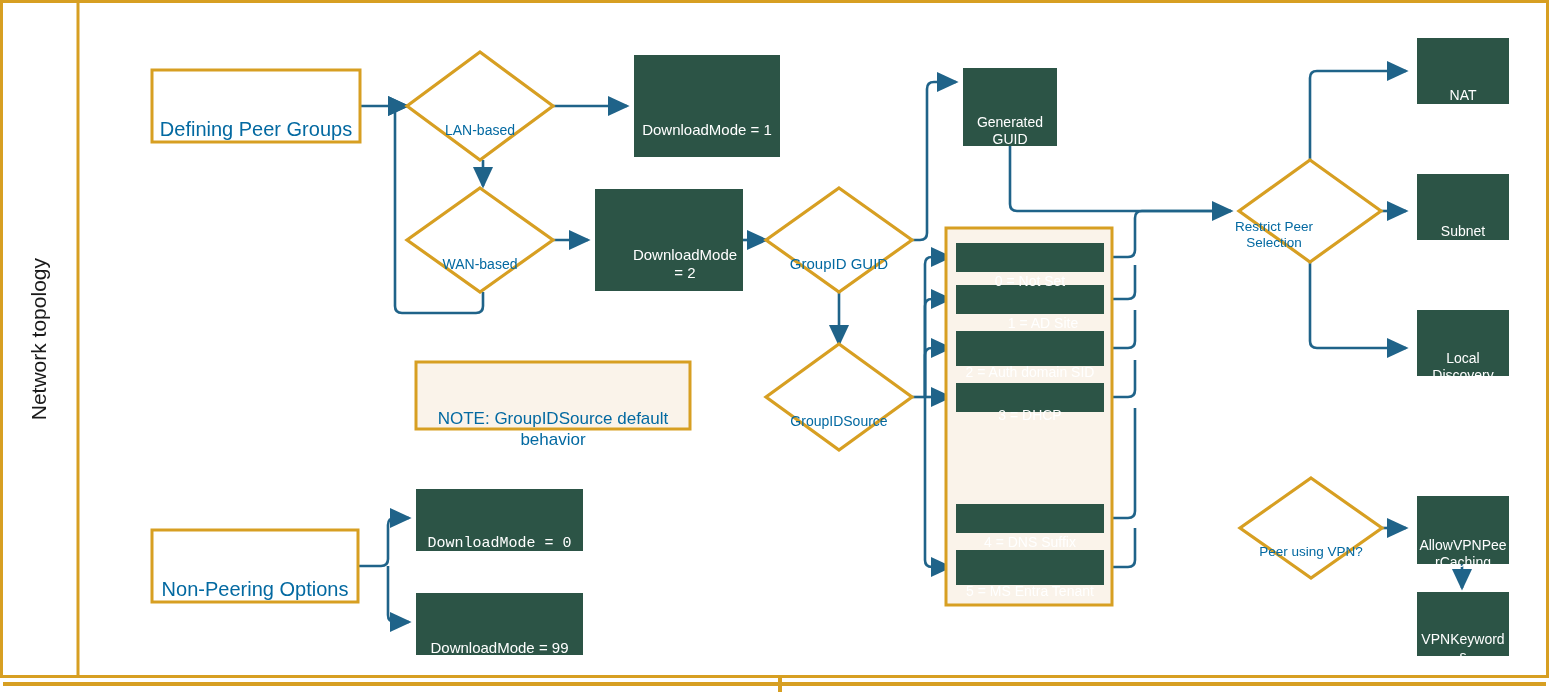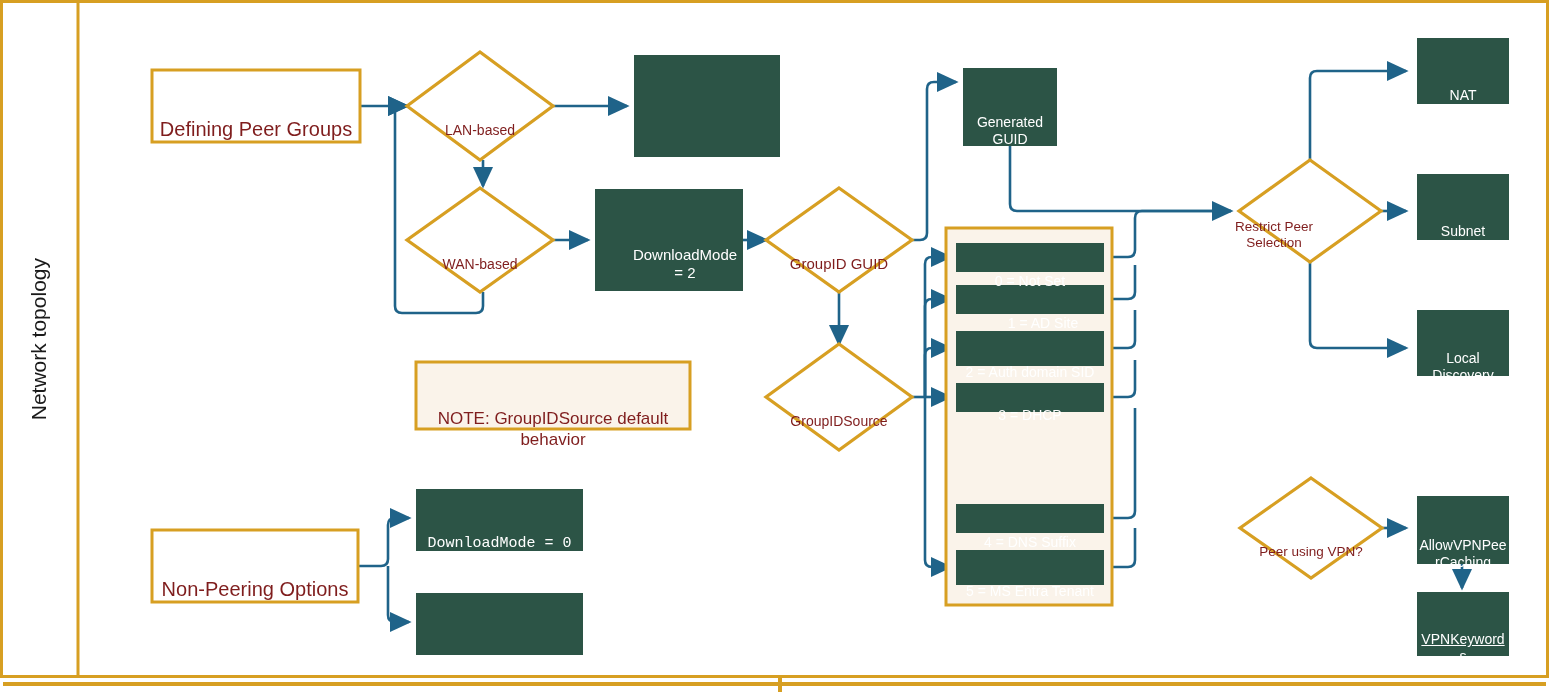--- a/index.html
+++ b/index.html
@@ -28,21 +28,21 @@
     display: flex;
     align-items: center;
     justify-content: center;
     text-align: center;
     box-sizing: border-box;
     pointer-events: none;
     line-height: 1.18;
     margin-top: 24px;
   }
   .lbl-white { color: #ffffff; }
-  .lbl-dark  { color: #7f1d1d; }
+  .lbl-dark  { color: #0369a1; }
   .swimlane-title {
     position: absolute;
     left: 0px;
     top: 0px;
     width: 78px;
     height: 678px;
     display: flex;
     align-items: center;
     justify-content: center;
   }
@@ -164,28 +164,30 @@
   <div class="node-label lbl-dark" style="left:152px;top:530px;width:206px;height:72px;font-size:20px;">Non-Peering Options</div>
   <div class="node-label lbl-dark" style="left:424px;top:362px;width:258px;height:87px;font-size:17px;">NOTE: GroupIDSource default behavior</div>
 
   <div class="node-label lbl-dark" style="left:420px;top:86px;width:120px;height:40px;font-size:14px;">LAN-based</div>
   <div class="node-label lbl-dark" style="left:420px;top:220px;width:120px;height:40px;font-size:14px;">WAN-based</div>
   <div class="node-label lbl-dark" style="left:776px;top:220px;width:126px;height:40px;font-size:15px;">GroupID GUID</div>
   <div class="node-label lbl-dark" style="left:776px;top:377px;width:126px;height:40px;font-size:14px;">GroupIDSource</div>
   <div class="node-label lbl-dark" style="left:1216px;top:181px;width:116px;height:60px;font-size:13.5px;">Restrict Peer Selection</div>
   <div class="node-label lbl-dark" style="left:1246px;top:508px;width:130px;height:40px;font-size:13.5px;">Peer using VPN?</div>
 
+  <div class="node-label lbl-white" style="left:634px;top:55px;width:146px;height:102px;font-size:15px;">DownloadMode = 1</div>
   <div class="node-label lbl-white" style="left:595px;top:189px;width:148px;height:102px;font-size:15px;padding-left:32px;">DownloadMode = 2</div>
   <div class="node-label lbl-white" style="left:963px;top:68px;width:94px;height:78px;font-size:14px;">Generated GUID</div>
   <div class="node-label lbl-white" style="left:416px;top:489px;width:167px;height:62px;font-size:15px;font-family:Liberation Mono, monospace;">DownloadMode = 0</div>
+  <div class="node-label lbl-white" style="left:416px;top:593px;width:167px;height:62px;font-size:15px;">DownloadMode = 99</div>
   <div class="node-label lbl-white" style="left:1417px;top:38px;width:92px;height:66px;font-size:14px;">NAT</div>
   <div class="node-label lbl-white" style="left:1417px;top:174px;width:92px;height:66px;font-size:14px;border-radius:30px;">Subnet</div>
   <div class="node-label lbl-white" style="left:1421px;top:310px;width:84px;height:66px;font-size:14px;">Local Discovery</div>
   <div class="node-label lbl-white" style="left:1419px;top:496px;width:88px;height:68px;font-size:14px;word-break:break-all;">AllowVPNPeerCaching</div>
-  <div class="node-label lbl-white" style="left:1419px;top:592px;width:88px;height:64px;font-size:14px;word-break:break-all;text-decoration:underline;">VPNKeywords</div>
+  <div class="node-label lbl-white" style="left:1419px;top:592px;width:88px;height:64px;font-size:14px;word-break:break-all;">VPNKeywords</div>
 
   <div class="node-label lbl-white" style="left:956px;top:243px;width:148px;height:29px;font-size:14px;">0 = Not Set</div>
   <div class="node-label lbl-white" style="left:956px;top:285px;width:148px;height:29px;font-size:14px;padding-left:26px;">1 = AD Site</div>
   <div class="node-label lbl-white" style="left:956px;top:331px;width:148px;height:35px;font-size:14px;">2 = Auth domain SID</div>
   <div class="node-label lbl-white" style="left:956px;top:383px;width:148px;height:16px;font-size:14px;">3 = DHCP</div>
   <div class="node-label lbl-white" style="left:956px;top:504px;width:148px;height:29px;font-size:14px;">4 = DNS Suffix</div>
   <div class="node-label lbl-white" style="left:956px;top:550px;width:148px;height:35px;font-size:14px;">5 = MS Entra Tenant</div>
 
 </div>
 

